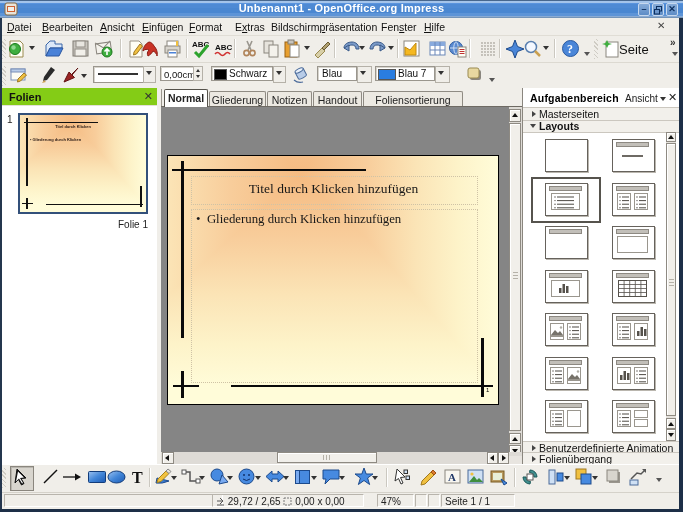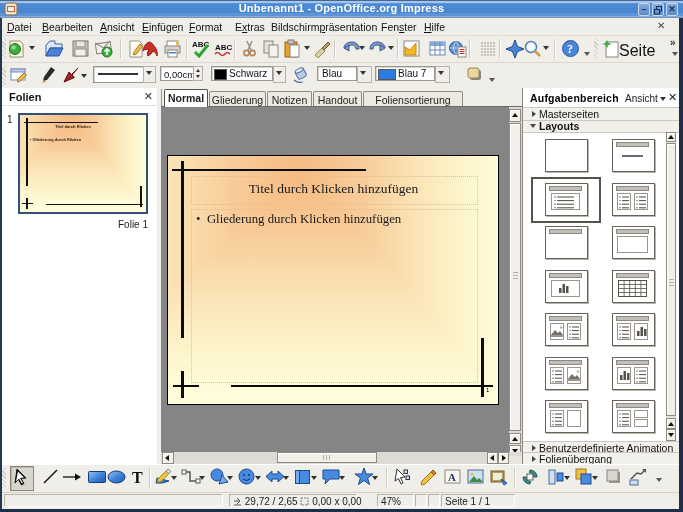--- a/index.html
+++ b/index.html
@@ -19,21 +19,21 @@
 .grip{position:absolute;left:2px;top:3px;width:4px;height:20px;background:repeating-linear-gradient(45deg,#cfccc4 0,#cfccc4 1px,#f0eee9 1px,#f0eee9 3px)}
 .sep{position:absolute;top:3px;width:1px;height:19px;background:#cbc8c0;border-right:1px solid #fff}
 .da{position:absolute;width:0;height:0;border-left:3px solid transparent;border-right:3px solid transparent;border-top:4px solid #333}
 
 .combo{position:absolute;background:#fff;border:1px solid #9a968e;box-shadow:inset 1px 1px 0 #d8d5cd}
 .cbtn{position:absolute;background:#f0eee9;border:1px solid #b5b1a8;}
 .cbtn:after{content:"";position:absolute;left:2px;top:4px;border-left:3px solid transparent;border-right:3px solid transparent;border-top:4px solid #333}
 
 #main{left:0;top:88px;width:683px;height:376px;background:#f0eee9}
 #folien{left:2px;top:88px;width:156px;height:376px;background:#fff}
-#folienhdr{left:2px;top:88px;width:156px;height:18px;background:#ffffff;border-bottom:1px solid #e3e0d8;font-size:11px;font-weight:bold;color:#111;padding:3px 0 0 7px;box-sizing:border-box}
+#folienhdr{left:2px;top:88px;width:156px;height:18px;background:#84cc16;border-bottom:1px solid #e3e0d8;font-size:11px;font-weight:bold;color:#111;padding:3px 0 0 7px;box-sizing:border-box}
 #tabbar{left:161px;top:88px;width:361px;height:19px;background:#f0eee9}
 .tab{position:absolute;top:91px;height:15px;background:#ece9e2;border:1px solid #8f8b83;border-bottom:none;border-radius:2px 2px 0 0;font-size:10.5px;color:#222;text-align:center;padding-top:2px;box-sizing:border-box}
 #canvas{left:161px;top:107px;width:361px;height:357px;background:#858585}
 #taskpane{left:523px;top:88px;width:157px;height:376px;background:#fff}
 
 #drawbar{left:0;top:464px;width:683px;height:28px;background:#f0eee9;border-top:1px solid #fff}
 #statusbar{left:0;top:492px;width:683px;height:17px;background:#f0eee9;border-top:1px solid #d5d2ca}
 .scell{position:absolute;top:494px;height:13px;border:1px solid #b8b4ac;border-bottom-color:#fff;border-right-color:#fff;font-size:10px;color:#222;padding:1px 3px 0 3px;box-sizing:border-box;white-space:nowrap}
 .i20{top:39px;width:20px;height:20px}
 .i20b{top:65px;width:20px;height:20px}
@@ -226,21 +226,21 @@
 <div class="abs i20" style="left:561px"><svg width="20" height="20">
         <circle cx="9.5" cy="9.5" r="8" fill="#4a86d8" stroke="#2a5aa0"></circle>
         <text x="6" y="14" font-size="12" font-weight="bold" fill="#fff" font-family="Liberation Serif">?</text>
       </svg></div>
 <div class="abs da" style="left:584px;top:52px;border-top-color:#555"></div>
 <div class="grip" style="left:594px;top:39px"></div>
 <div class="abs i20" style="left:602px"><svg width="20" height="20">
         <rect x="4" y="3" width="12" height="15" fill="#fff" stroke="#8a867e"></rect>
         <path d="M5 1l1.5 3L10 5 6.5 6 5 9 3.5 6 0 5l3.5-1z" fill="#3fae3f"></path>
       </svg></div>
-<div class="abs" style="left:619px;top:42px;font-size:16px;color:#111">Seite</div>
+<div class="abs" style="left:619px;top:42px;font-size:13px;color:#111">Seite</div>
 <div class="abs" style="left:670px;top:37px;font-size:10px;font-weight:bold;color:#333">»</div>
 <div class="abs da" style="left:672px;top:52px;border-top-color:#555"></div>
 
 <div class="abs" id="tb2"></div>
 <div class="grip" style="top:66px"></div>
 <div class="abs i20b" style="left:10px"><svg width="20" height="20">
         <rect x="1" y="4" width="14" height="11" fill="#fdfdf4" stroke="#7a90b8"></rect>
         <rect x="1" y="4" width="14" height="3" fill="#b8cce8" stroke="#7a90b8"></rect>
         <path d="M8 14l6-6 2.5 2-6 6-3 1z" fill="#f0c040" stroke="#a07820"></path>
       </svg></div>
@@ -650,21 +650,21 @@
       </svg></div>
 <div class="abs i20d" style="left:628px"><svg width="20" height="20">
         <path d="M3 12l6-6 4 1 4-4" stroke="#555" stroke-width="1.5" fill="none"></path>
         <path d="M14 2l4 0 0 4z" fill="#555"></path>
         <rect x="2" y="13" width="8" height="5" fill="#cfe0f4" stroke="#4a6a9a"></rect>
       </svg></div>
 <div class="abs da" style="left:656px;top:478px;border-top-color:#555"></div>
 
 <div class="abs" id="statusbar"></div>
 <div class="abs scell" style="left:4px;width:219px"></div>
-<div class="abs scell" style="left:229px;width:128px"><svg width="9" height="9" style="vertical-align:-1px">
+<div class="abs scell" style="left:212px;width:152px"><svg width="9" height="9" style="vertical-align:-1px">
         <path d="M1 4h5M4 1l3 3-3 3" stroke="#555" fill="none"></path>
         <path d="M1 8h7" stroke="#555"></path>
       </svg> 29,72 / 2,65 <svg width="9" height="9" style="vertical-align:-1px">
         <rect x="1" y="1" width="7" height="7" fill="none" stroke="#777" stroke-dasharray="2 1"></rect>
       </svg> 0,00 x 0,00</div>
 <div class="abs scell" style="left:377px;width:37px">47%</div>
 <div class="abs scell" style="left:415px;width:12px"></div>
 <div class="abs scell" style="left:428px;width:12px"></div>
 <div class="abs scell" style="left:441px;width:74px">Seite 1 / 1</div>
 <div class="abs" id="frL"></div>

